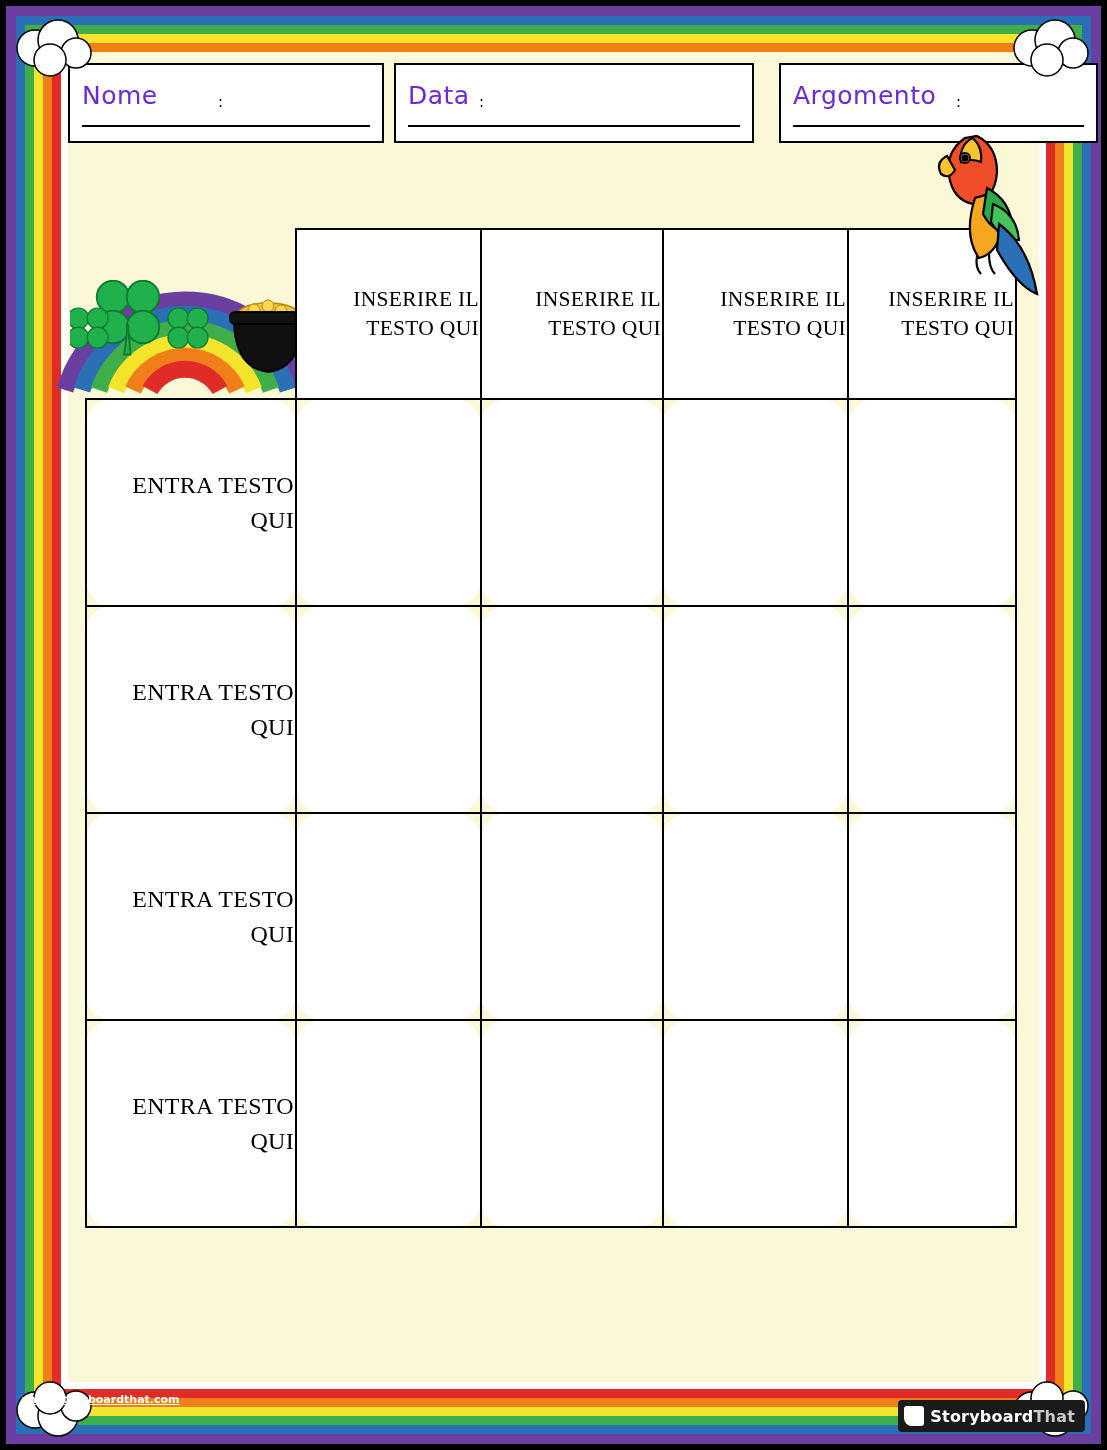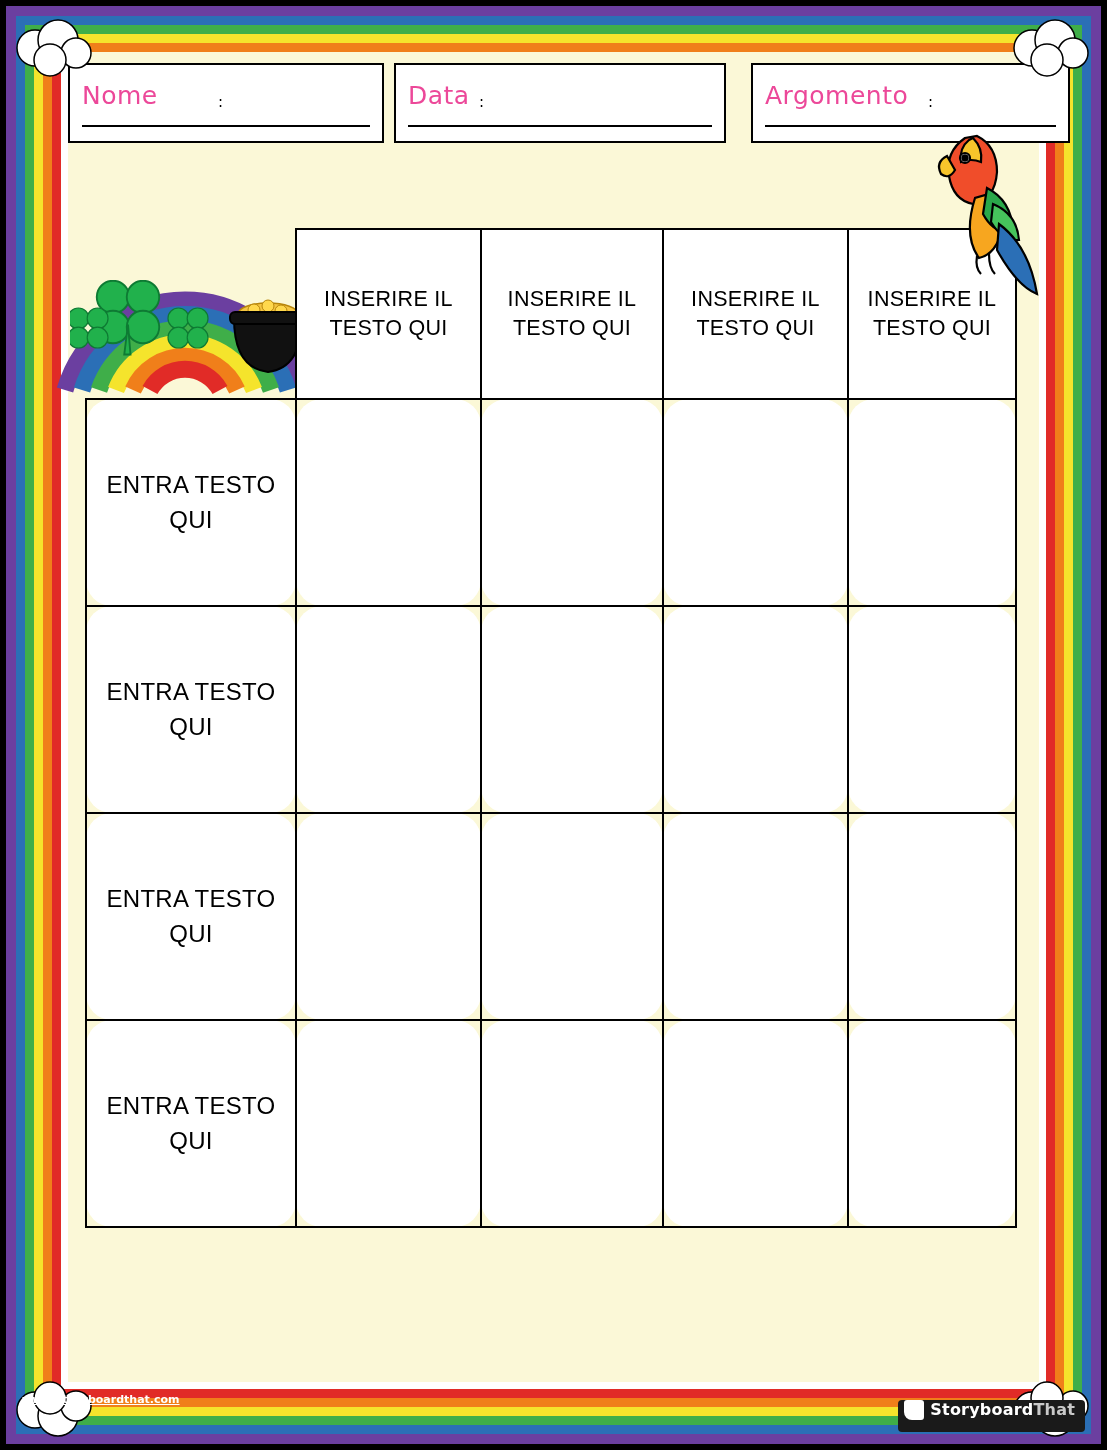--- a/index.html
+++ b/index.html
@@ -50,29 +50,29 @@
     z-index: 20;
   }
   .field {
     position: relative;
     background: #ffffff;
     border: 2px solid #000;
     flex: 0 0 auto;
     box-sizing: border-box;
   }
   .field.nome { width: 316px; }
-  .field.data { width: 332px; padding-left: 16px; }
+  .field.data { width: 360px; padding-left: 16px; }
   .field.argomento { width: 319px; margin-left: 15px; }
   .field-label {
     position: absolute;
     left: 12px;
     top: 16px;
     font-family: "DejaVu Sans", sans-serif;
     font-size: 25px;
-    color: #ec4899;
+    color: #6d28d9;
     letter-spacing: 0.5px;
   }
   .field-colon {
     position: absolute;
     top: 28px;
     font-size: 15px;
     color: #000;
   }
   .field-line {
     position: absolute;
@@ -123,23 +123,23 @@
     left: 85px;
     top: 228px;
     width: 930px;
     z-index: 15;
     border-collapse: collapse;
     table-layout: fixed;
   }
   .rubric td {
     border: 2px solid #000;
     background: #ffffff;
-    text-align: center;
+    text-align: right;
     vertical-align: middle;
-    font-family: Liberation Sans, sans-serif;
+    font-family: Liberation Serif, serif;
     color: #000;
   }
   .corner-cell {
     border: none !important;
     background: transparent !important;
   }
   .col-head {
     height: 166px;
     font-size: 21.5px;
     line-height: 1.35;
@@ -184,20 +184,21 @@
     text-decoration: underline;
   }
   .logo {
     position: absolute;
     right: 22px;
     bottom: 18px;
     height: 32px;
     background: #1a1a1a;
     border-radius: 4px;
     display: flex;
+    align-items: center;
     padding: 0 10px 0 6px;
     z-index: 40;
   }
   .logo-mark {
     width: 20px;
     height: 20px;
     background: #ffffff;
     border-radius: 3px 3px 3px 8px;
     margin-right: 6px;
   }

